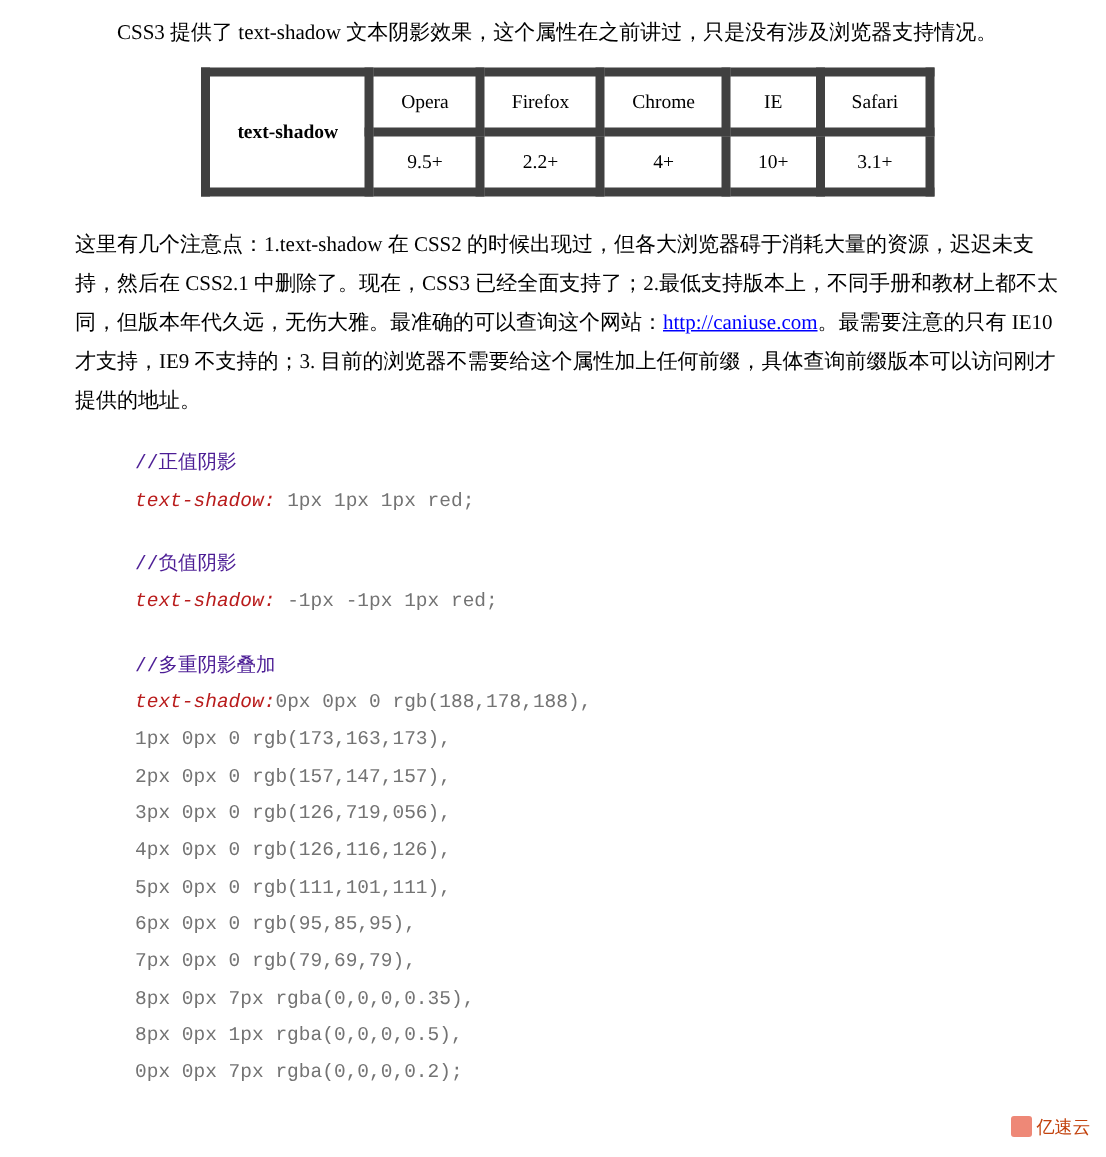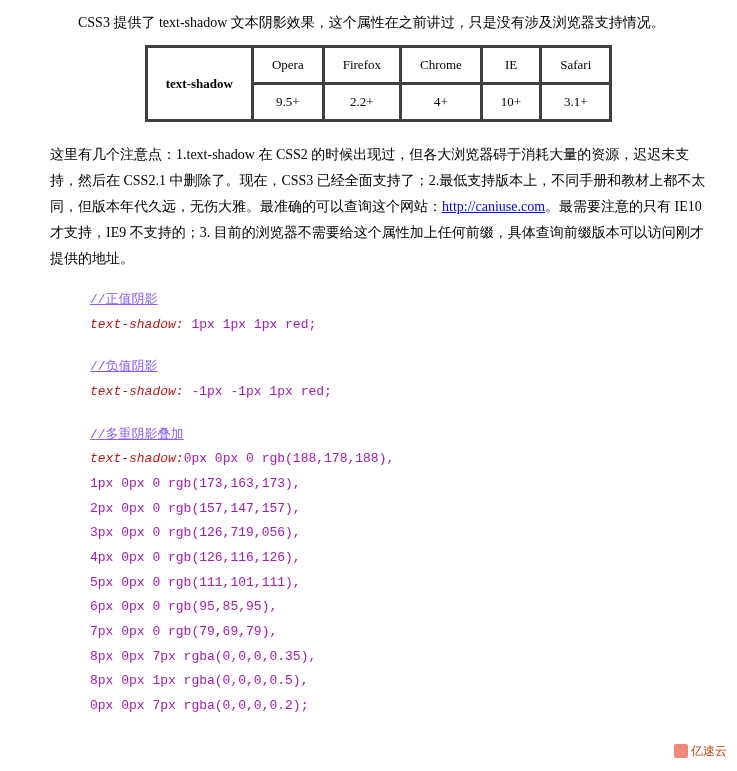--- a/index.html
+++ b/index.html
@@ -25,21 +25,21 @@
       line-height: 1.8;
     }
 
     .browser-table {
       border-collapse: collapse;
       margin: 10px auto 20px auto;
       font-size: 13px;
     }
 
     .browser-table td, .browser-table th {
-      border: 3px solid #404040;
+      border: 6px solid #404040;
       padding: 6px 18px;
       text-align: center;
     }
 
     .browser-table .prop-cell {
       font-weight: bold;
     }
 
     .body-text {
       margin-bottom: 16px;
@@ -54,31 +54,30 @@
     .code-block {
       font-family: "Courier New", Consolas, monospace;
       font-size: 13px;
       margin-left: 40px;
       margin-bottom: 18px;
       line-height: 1.9;
       color: #000;
     }
 
     .code-comment {
-      color: #8b5cf6;
-      text-decoration: underline;
+      color: #4c1d95;
     }
 
     .code-prop {
       color: #b91c1c;
       font-style: italic;
     }
 
     .code-value {
-      color: #a21caf;
+      color: #737373;
     }
 
     .watermark {
       position: fixed;
       bottom: 10px;
       right: 10px;
       font-size: 12px;
       color: #c2410c;
       font-family: sans-serif;
     }

